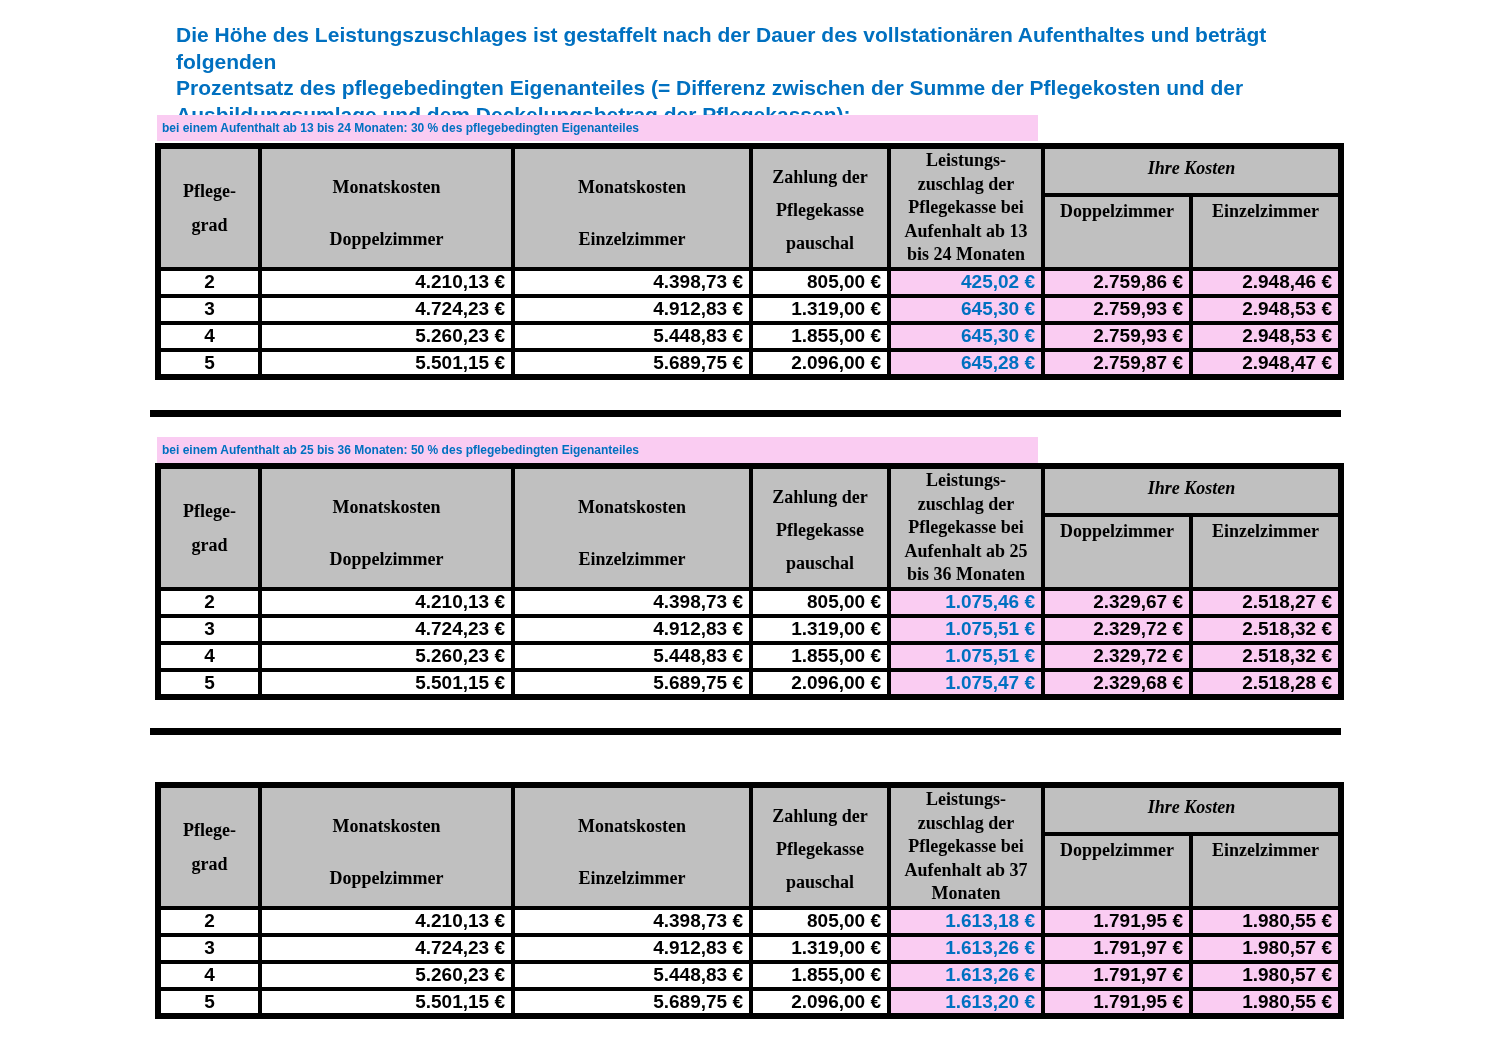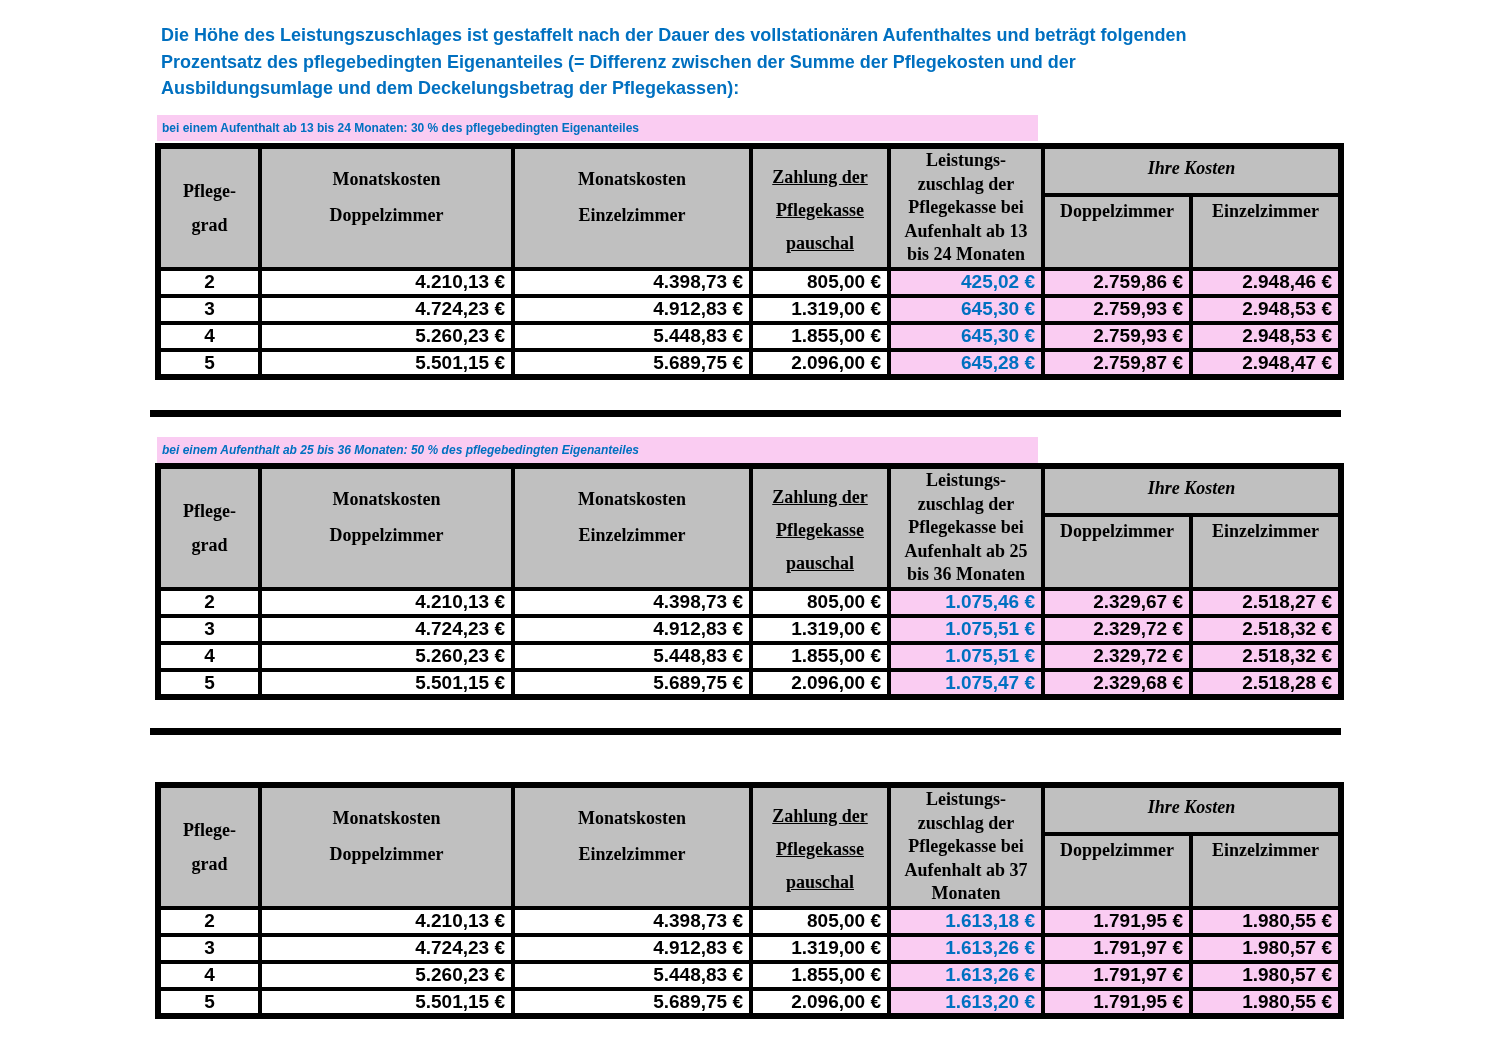--- a/index.html
+++ b/index.html
@@ -9,33 +9,33 @@
     --border:#000000;
   }
   *{box-sizing:border-box;margin:0;padding:0;}
   html,body{background:#ffffff;}
   body{
     width:1497px;height:1058px;position:relative;overflow:hidden;
     font-family:"Liberation Sans",sans-serif;
   }
   
   #intro{
-    position:absolute;left:161px;top:22px;width:1180px;
-    color:var(--blue);font-weight:bold;font-size:18px;line-height:26.5px;
+    position:absolute;left:176px;top:22px;width:1180px;
+    color:var(--blue);font-weight:bold;font-size:21px;line-height:26.5px;
     white-space:pre-line;
   }
   
   .banner{
     position:absolute;left:157px;width:881px;height:26px;
     background:var(--pink);color:var(--blue);
     font-weight:bold;font-size:12px;line-height:26px;padding-left:5px;
     white-space:nowrap;
   }
   #banner-0{top:115px;}
-  #banner-1{top:437px;font-style:italic;}
+  #banner-1{top:437px;}
   #banner-2{top:793px;}
   
   .divider{
     position:absolute;left:150px;width:1191px;height:7px;background:var(--border);
   }
   #divider-0{top:410px;}
   #divider-1{top:728px;}
   
   .price-table{
     position:absolute;left:155px;width:1184px;
@@ -44,22 +44,22 @@
   }
   #table-0{top:143px;}
   #table-1{top:463px;}
   #table-2{top:782px;}
   .price-table th,.price-table td{border:4px solid var(--border);}
   .price-table th{
     font-family:"Liberation Serif",serif;font-weight:bold;font-size:18px;
     text-align:center;white-space:pre-line;background:var(--gray);color:#000;
   }
   .th-pflegegrad{vertical-align:middle;line-height:34px;}
-  .th-mk{vertical-align:top;padding-top:12px;line-height:36px;}
-  .th-zahlung{vertical-align:top;padding-top:12px;line-height:33px;text-decoration:underline;}
+  .th-mk{vertical-align:top;padding-top:12px;line-height:52px;}
+  .th-zahlung{vertical-align:top;padding-top:12px;line-height:33px;}
   .th-leistung{
     background:var(--pink);color:var(--blue);
     vertical-align:middle;line-height:23.5px;font-size:17.5px;
   }
   .th-ihre{
     background:var(--pink);vertical-align:top;padding-top:9px;height:46px;
     border-bottom:0;
     font-style:italic;
   }
   .th-sub{

